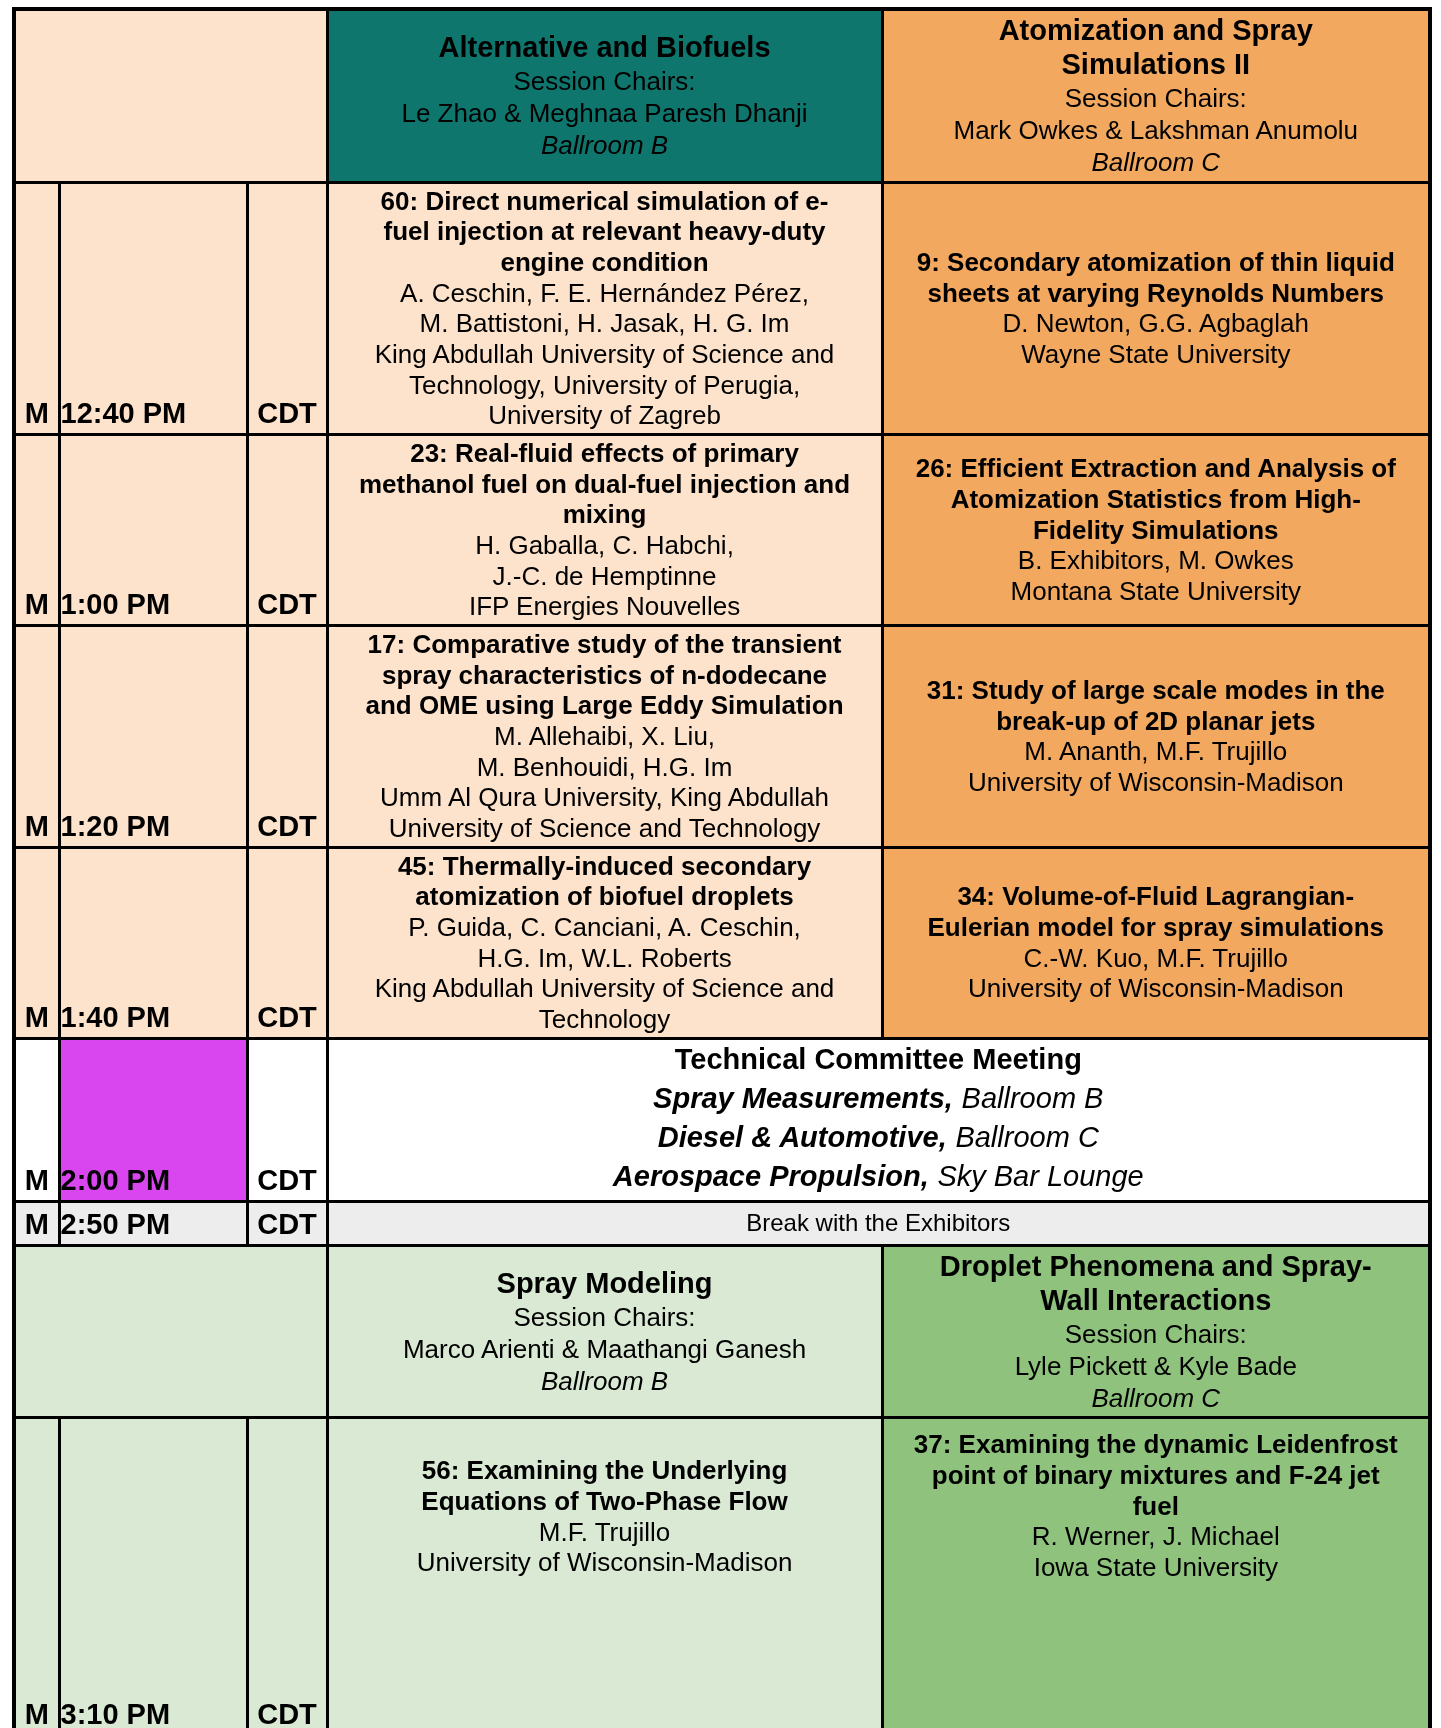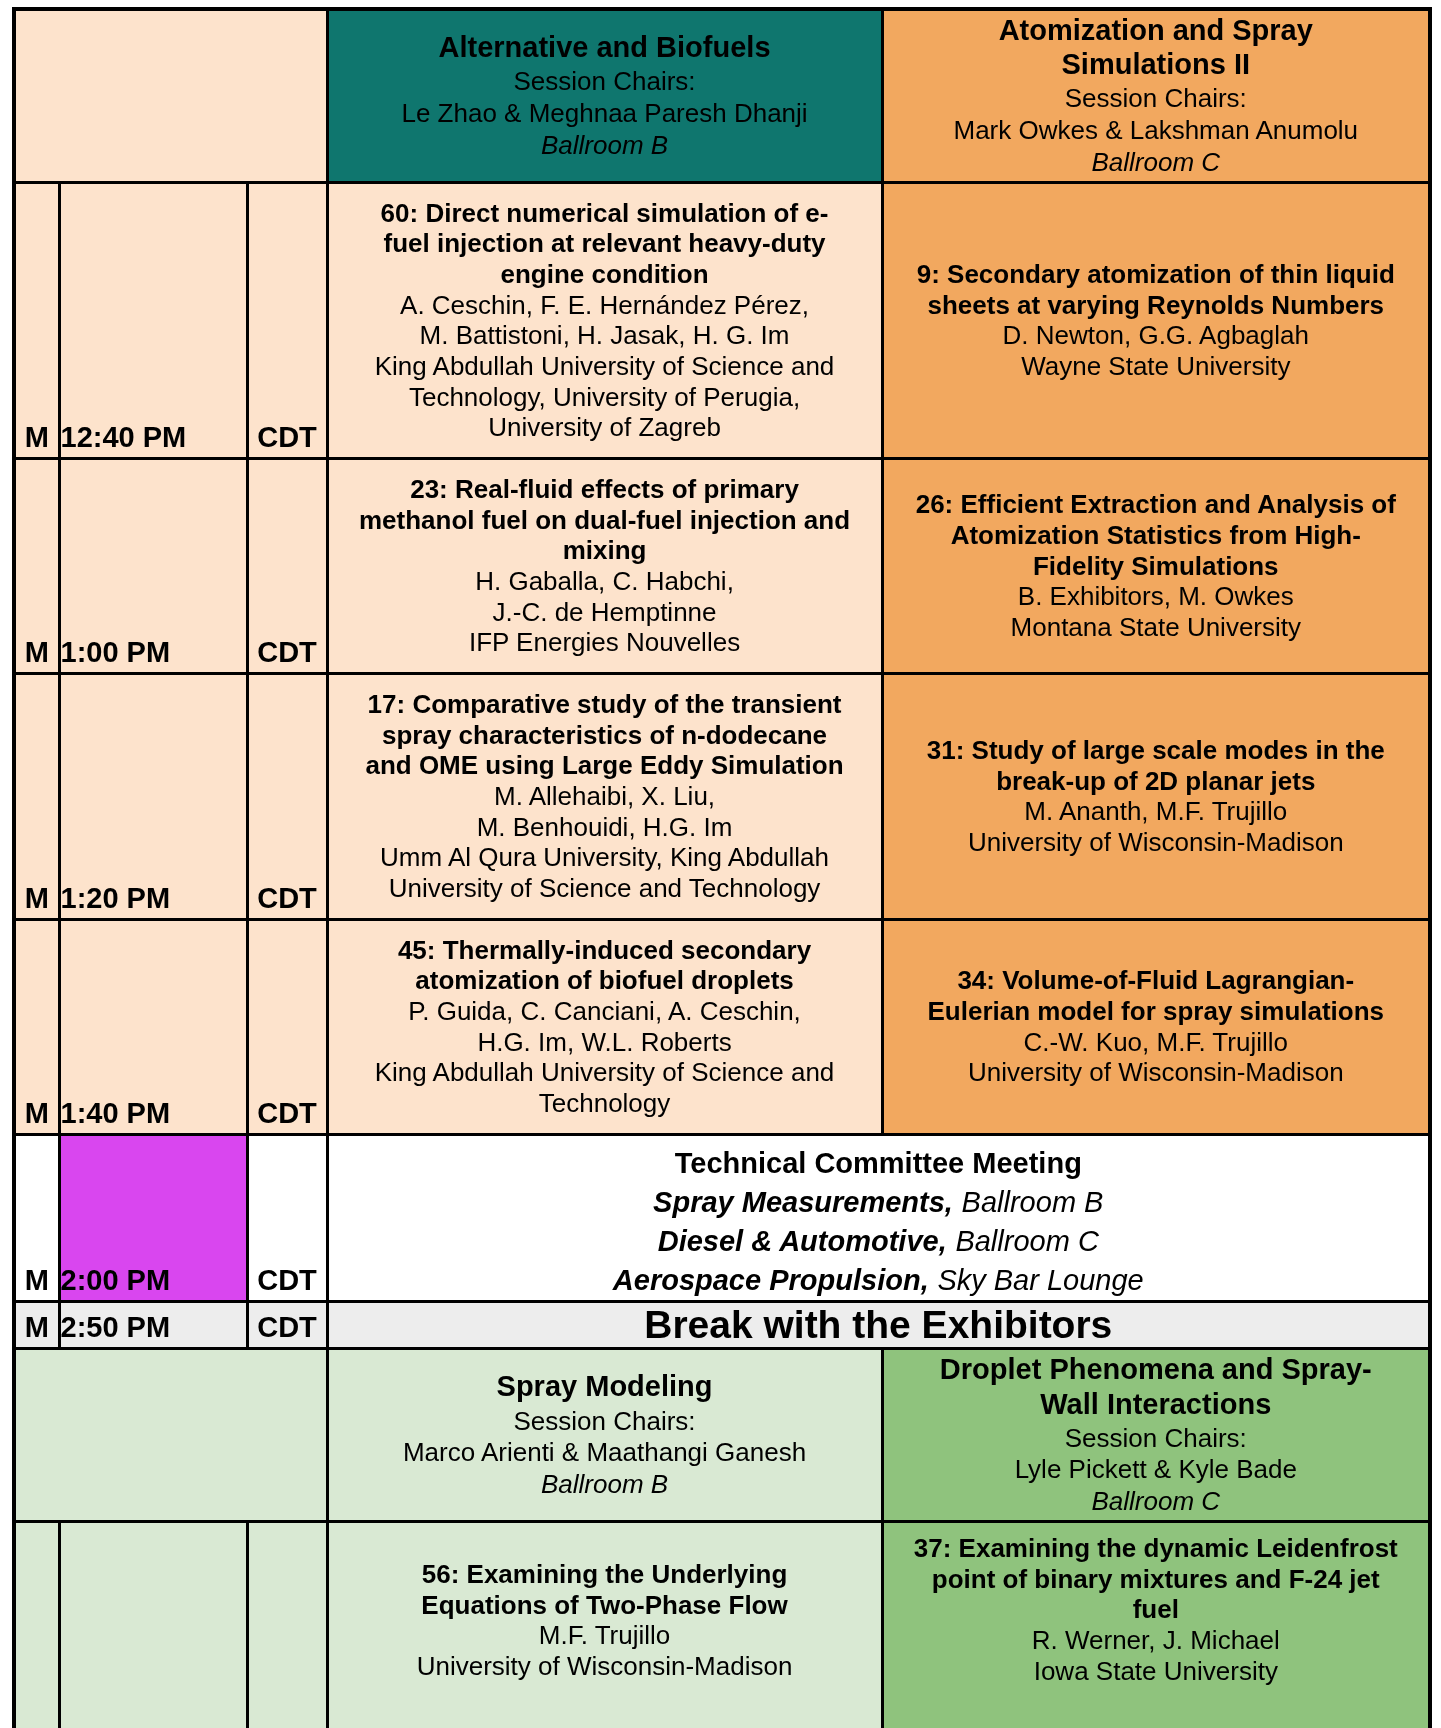--- a/index.html
+++ b/index.html
@@ -8,41 +8,41 @@
   table{border-collapse:collapse;width:1416px;table-layout:fixed;border:4px solid #000;}
   td{border:3px solid #000;padding:0;overflow:hidden;}
 
   
   .day,.time,.tz{font-weight:bold;font-size:29px;vertical-align:bottom;padding-bottom:3px;}
   .day{text-align:center;}
   .time{text-align:left;padding-right:1px;}
   .tz{text-align:center;}
 
   
-  .talk{text-align:center;vertical-align:middle;padding:14px 6px;margin-left:36px;}
+  .talk{text-align:center;vertical-align:middle;padding:2px 6px;margin-left:36px;}
   .t-title{font-weight:bold;font-size:26px;line-height:1.18;white-space:pre-line;}
   .t-authors,.t-affil{font-size:26px;line-height:1.18;white-space:pre-line;}
   .talk-top{vertical-align:top;padding-top:10px;}
   .talk-top-b{vertical-align:top;padding-top:36px;}
 
   
   .sess{text-align:center;vertical-align:middle;padding:2px 6px;}
   .s-title{font-weight:bold;font-size:29px;line-height:1.18;white-space:pre-line;margin-bottom:2px;}
   .s-sub{font-size:26px;line-height:1.22;}
   .s-room{font-style:italic;}
 
   
-  .tcm{text-align:center;vertical-align:top;padding-top:8px;}
+  .tcm{text-align:center;vertical-align:top;}
   .tcm-title{font-weight:bold;font-size:29px;line-height:1.35;}
   .tcm-line{font-size:29px;line-height:1.35;font-style:italic;}
   .tcm-committee{font-weight:bold;}
   .tcm-room{font-weight:normal;margin-left:0.3em;}
 
   
-  .break-cell{text-align:center;vertical-align:middle;font-weight:bold;font-size:39px;}
+  .break-cell{text-align:center;vertical-align:middle;font-weight:normal;font-size:24px;}
 
   
   .r-hdr{height:173px;}
   .r1{height:248px;}
   .r2{height:190px;}
   .r3{height:216px;}
   .r4{height:190px;}
   .r-tcm{height:163px;}
   .r-break{height:44px;}
   .r-ghdr{height:168px;}

